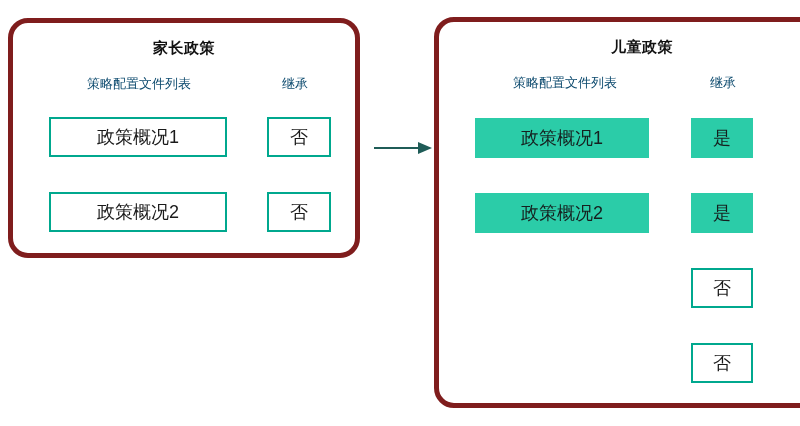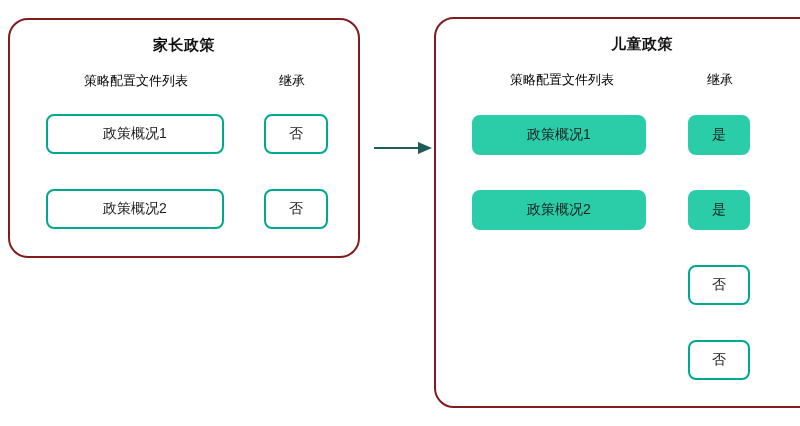--- a/index.html
+++ b/index.html
@@ -18,21 +18,21 @@
 
   .canvas {
     position: absolute;
     inset: 0;
   }
 
   
   .panel {
     position: absolute;
     box-sizing: border-box;
-    border: 2px solid #7f1d1d;
+    border: 5px solid #7f1d1d;
     border-radius: 20px;
     background: #ffffff;
   }
   #panel-parent {
     left: 8px;
     top: 18px;
     width: 352px;
     height: 240px;
   }
   #panel-child {
@@ -58,21 +58,21 @@
   .col-headers {
     position: absolute;
     left: 0;
     right: 0;
     top: 52px;
     height: 22px;
   }
   .col-head {
     position: absolute;
     font-size: 13px;
-    color: #000000;
+    color: #0c4a6e;
     white-space: nowrap;
     text-align: center;
   }
   #panel-parent .col-head-list { left: 36px; width: 180px; }
   #panel-parent .col-head-inh  { left: 246px; width: 72px; }
   #panel-child  .col-head-list { left: 36px; width: 180px; }
   #panel-child  .col-head-inh  { left: 248px; width: 72px; }
 
   
   .rows {
@@ -86,26 +86,26 @@
     position: absolute;
     left: 0;
     right: 0;
     height: 40px;
   }
 
   .cell {
     position: absolute;
     box-sizing: border-box;
     border: 2px solid #00a88e;
-    border-radius: 8px;
+    border-radius: 0;
     height: 40px;
     display: flex;
     align-items: center;
     justify-content: center;
-    font-size: 14px;
+    font-size: 18px;
     color: #1a1a1a;
     background: #ffffff;
     white-space: nowrap;
   }
   .cell.filled {
     background: #2bcca8;
     border-color: #2bcca8;
     color: #16201f;
   }
 

